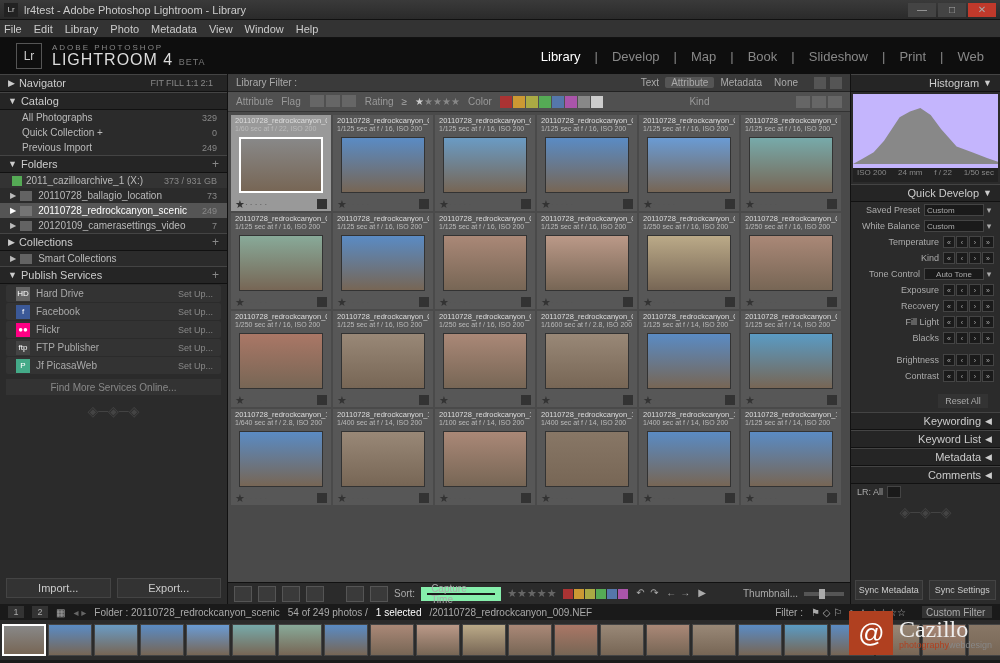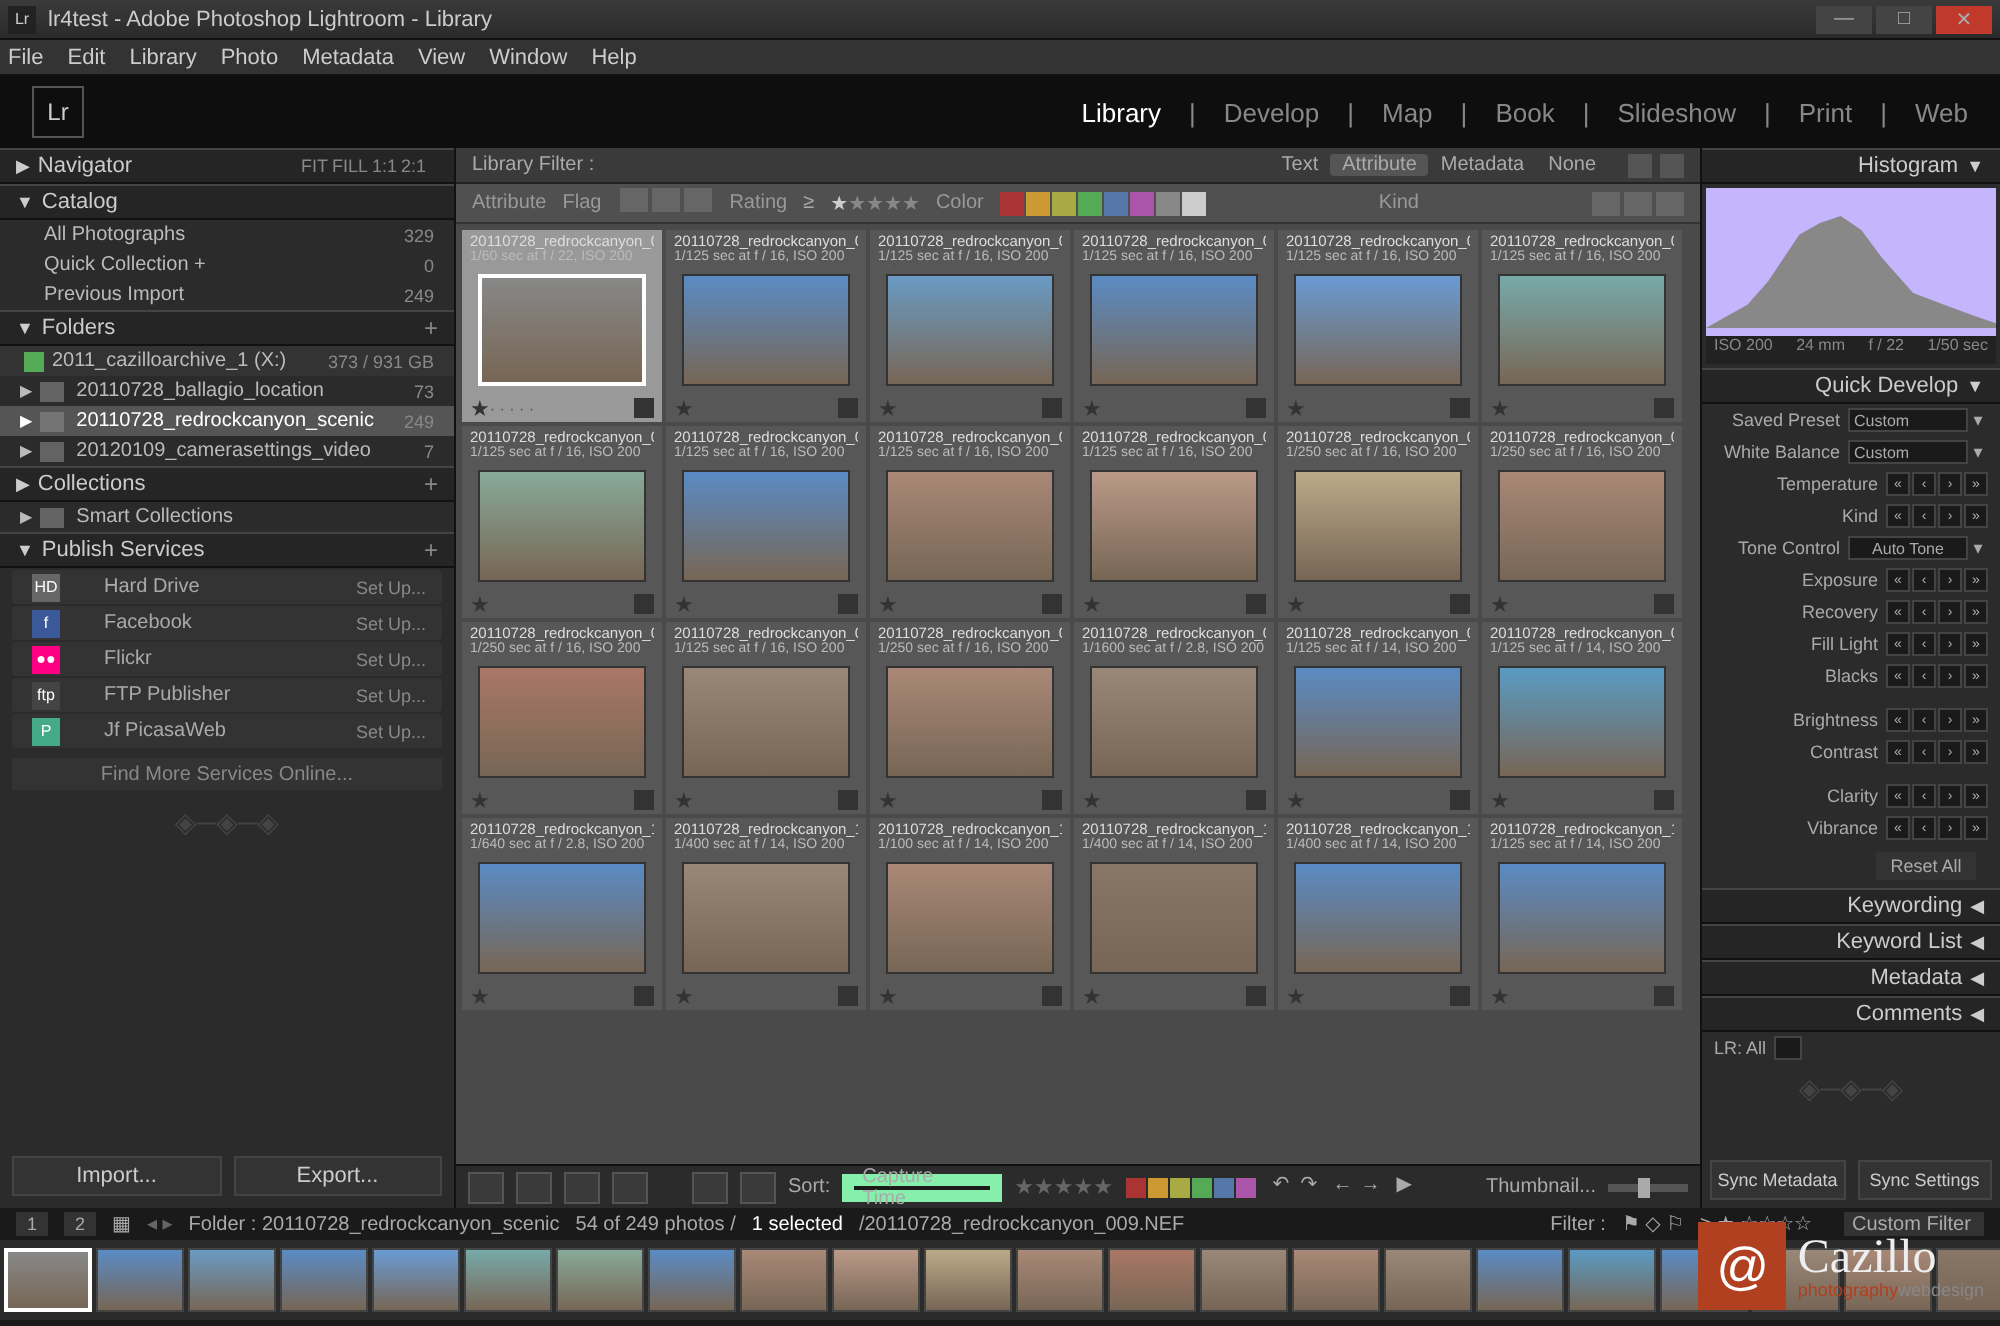--- a/index.html
+++ b/index.html
@@ -41,21 +41,21 @@
 .phdr .plus { font-size:12px; color:#888;}
 .phdr.right { justify-content:flex-end;}
 .phdr.right .arrow { order:2; margin-left:4px; margin-right:0;}
 
 .prow { height:15px; display:flex; align-items:center; padding:0 10px 0 22px; font-size:10px; color:#bbb;}
 .prow .count { margin-left:auto; color:#888; font-size:9px;}
 .prow.sel { background:#555; color:#fff;}
 .prow .ficon { width:12px; height:10px; background:#888; margin-right:6px; opacity:0.6;}
 .prow .tri { font-size:8px; margin-right:4px; margin-left:-12px;}
 .pubrow { height:17px; display:flex; align-items:center; padding:0 8px 0 10px; font-size:10px; background:#333; margin:1px 6px; border-radius:2px;}
-.pubrow .sicon { width:14px; height:14px; margin-right:22px; display:flex;align-items:center;justify-content:center;font-size:8px;}
+.pubrow .sicon { width:14px; height:14px; margin-right:6px; display:flex;align-items:center;justify-content:center;font-size:8px;}
 .pubrow .setup { margin-left:auto; color:#888; font-size:9px;}
 
 .findmore { height:16px; margin:4px 6px; text-align:center; font-size:10px; color:#888; background:#333; display:flex;align-items:center;justify-content:center;}
 .orn { height:24px; display:flex;align-items:center;justify-content:center; color:#444; font-size:14px;}
 
 .bottombtns { margin-top:auto; display:flex; gap:6px; padding:6px;}
 .bigbtn { flex:1; height:20px; background:#333; border:1px solid #444; color:#ccc; display:flex;align-items:center;justify-content:center; font-size:11px;}
 
 
 .libfilter { height:18px; background:#3a3a3a; display:flex; align-items:center; padding:0 8px; font-size:10px; gap:10px; border-bottom:1px solid #222;}
@@ -147,20 +147,24 @@
     <span>Photo</span>
     <span>Metadata</span>
     <span>View</span>
     <span>Window</span>
     <span>Help</span>
   </div>
 
 <div class="idbar">
   <div class="brand">
     <div class="lrlogo">Lr</div>
+    <div class="brandtext">
+      <span class="sub">ADOBE PHOTOSHOP</span>
+      <span class="main"><span>LIGHTROOM 4</span> <span style="font-size:9px;color:#777">BETA</span></span>
+    </div>
   </div>
   <div class="modules" id="modules">
       <span class="active">Library</span>
       <span class="sep">|</span>
       <span>Develop</span>
       <span class="sep">|</span>
       <span>Map</span>
       <span class="sep">|</span>
       <span>Book</span>
       <span class="sep">|</span>
@@ -802,40 +806,20 @@
           <span class="qlabel">Contrast</span>
           <span class="qbtns">
             <span>«</span>
             <span>‹</span>
             <span>›</span>
             <span>»</span>
           </span>
         </div>
       </div>
     <div style="height:6px"></div>
-    <div id="qd4">
-        <div class="qdrow">
-          <span class="qlabel">Clarity</span>
-          <span class="qbtns">
-            <span>«</span>
-            <span>‹</span>
-            <span>›</span>
-            <span>»</span>
-          </span>
-        </div>
-        <div class="qdrow">
-          <span class="qlabel">Vibrance</span>
-          <span class="qbtns">
-            <span>«</span>
-            <span>‹</span>
-            <span>›</span>
-            <span>»</span>
-          </span>
-        </div>
-      </div>
     <div style="display:flex;justify-content:flex-start;padding:0 6px">
         <div class="resetall">Reset All</div>
       </div>
     <div id="rpanels">
         <div class="phdr right">
           <span>Keywording</span>
           <span class="arrow">◀</span>
         </div>
         <div class="phdr right">
           <span>Keyword List</span>

